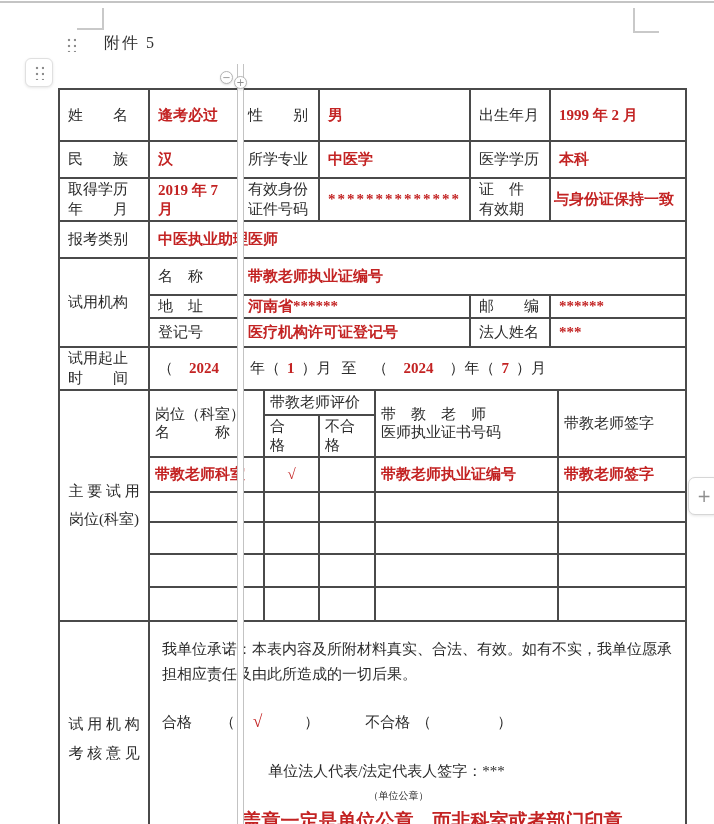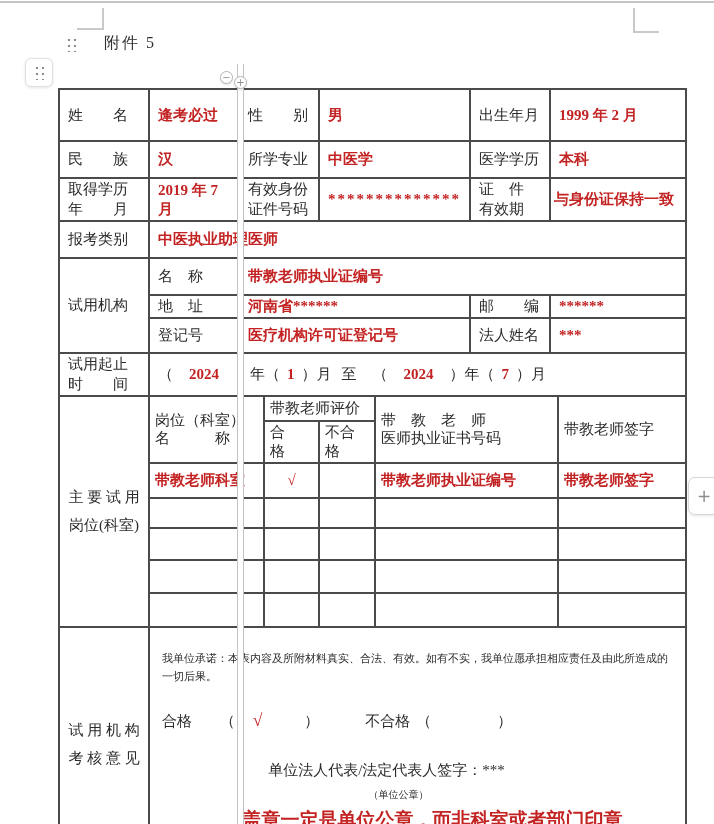--- a/index.html
+++ b/index.html
@@ -50,21 +50,21 @@
   .ctr{text-align:center;}
   .vlabel{line-height:1.9;text-align:center;font-size:15px;}
   .mark{font-size:17px;}
   
   .period-cell span{display:inline-block;}
   .p-y{margin:0 16px;}
   .p-m{margin:0 7px;}
   .p-to{margin:0 16px 0 10px;}
   
   .review-cell{padding:6px 12px 0 12px !important;vertical-align:top !important;}
-  .promise{line-height:1.7;font-size:11px;margin-top:16px;font-family:Liberation Mono, monospace;}
+  .promise{line-height:1.7;font-size:15px;margin-top:9px;}
   .pass-line{margin-top:24px;font-size:15px;}
   .pl-open{margin-left:28px;}
   .pl-mark{margin-left:18px;}
   .pl-close{margin-left:42px;}
   .pl-fail{margin-left:46px;}
   .pl-fopen{margin-left:6px;}
   .pl-fclose{margin-left:66px;}
   .sig-line{margin-top:30px;text-align:center;padding-right:62px;font-size:15px;}
   .seal-line{margin-top:8px;text-align:center;padding-right:38px;font-size:10px;}
   .warn-line{margin-top:5px;text-align:center;padding-left:30px;font-size:19px;}
@@ -146,21 +146,21 @@
       <td class="lbl" rowspan="3">试用机构</td>
       <td class="lbl">名　称</td>
       <td class="red" colspan="4">带教老师执业证编号</td>
     </tr>
     <tr style="height:20px">
       <td class="lbl">地　址</td>
       <td class="red" colspan="2">河南省******</td>
       <td class="lbl">邮　　编</td>
       <td class="red">******</td>
     </tr>
-    <tr style="height:35px">
+    <tr style="height:29px">
       <td class="lbl">登记号</td>
       <td class="red" colspan="2">医疗机构许可证登记号</td>
       <td class="lbl">法人姓名</td>
       <td class="red">***</td>
     </tr>
 
     <tr style="height:35px">
       <td class="lbl two-line">
         <div>试用起止</div>
         <div>时　　间</div>

